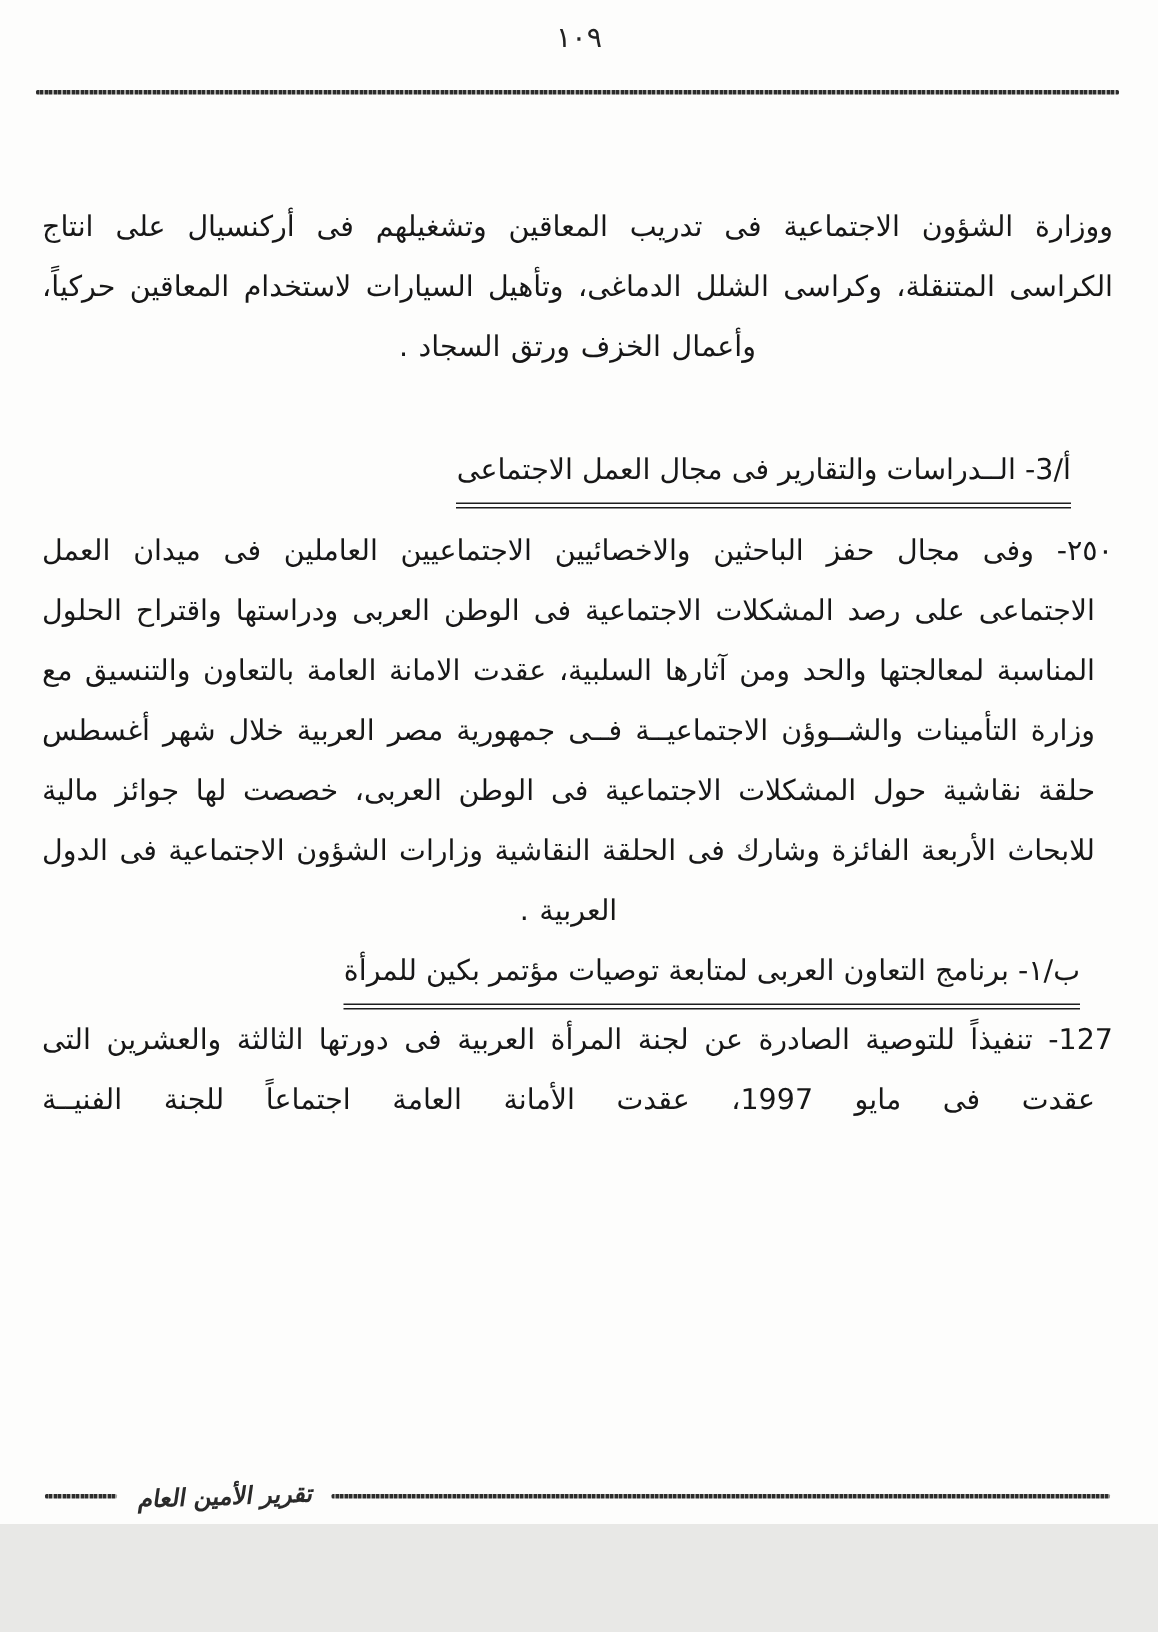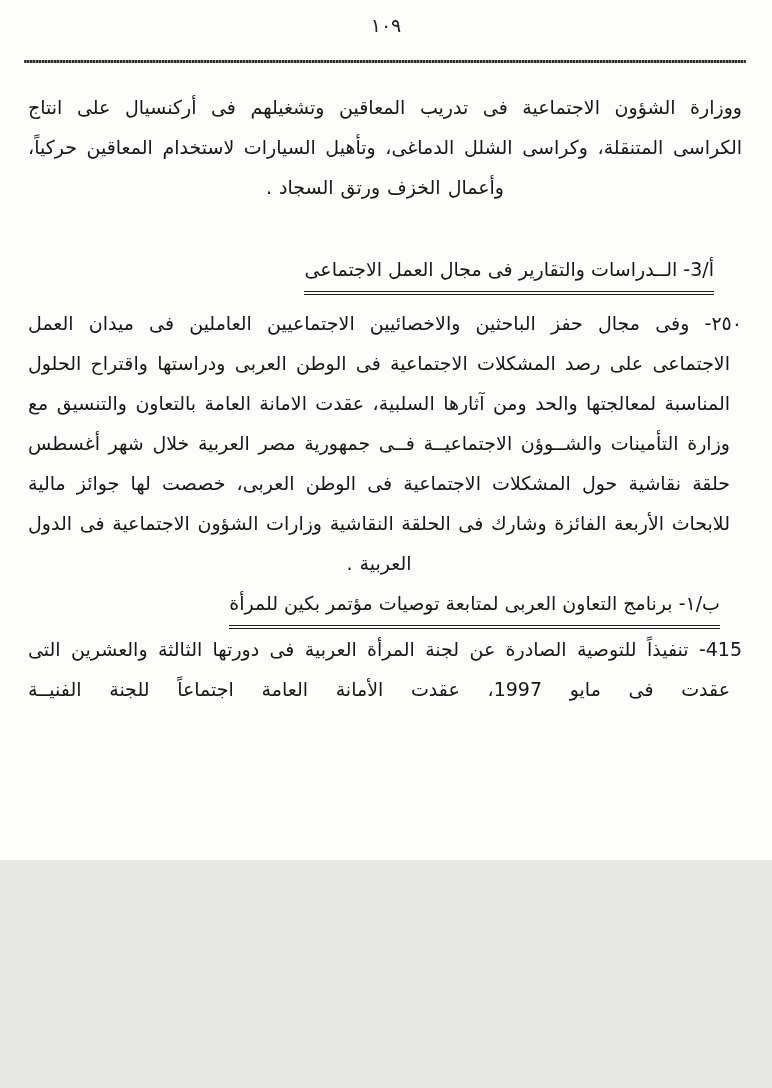--- a/index.html
+++ b/index.html
@@ -1,19 +1,19 @@
 <!DOCTYPE html>
 <html lang="ar" dir="rtl"><head>
 <meta charset="utf-8">
 <style>
   html, body { margin: 0; padding: 0; background: #e8e8e6; }
   .page {
     position: relative;
     width: 772px;
-    height: 860px;
+    height: 1016px;
     margin: 0 auto;
     background: #fdfdfc;
     color: #171717;
     font-family: "DejaVu Sans", sans-serif;
     direction: rtl;
     overflow: hidden;
     box-sizing: border-box;
   }
   
   .page-number {
@@ -34,20 +34,21 @@
       #2c2c2c 3px, #2c2c2c 5px,
       #a5a5a2 5px, #a5a5a2 6px);
     border-radius: 1px;
   }
   .top-rule { margin: 20px 26px 0 24px; }
   
   .content {
     padding: 24px 30px 0 28px;
     font-size: 19px;
     line-height: 40px;
+    margin-top: 44px;
   }
   .para {
     margin: 0;
     text-align: justify;
     text-align-last: center;
     word-spacing: 1px;
   }
   .para.numbered { padding-right: 12px; text-indent: -12px; }
   .para.hang-34 { padding-right: 34px; text-indent: -34px; }
   .para.continues { text-align-last: justify; }
@@ -115,21 +116,21 @@
 
 
     <div class="heading-row h-b1">
       <span class="heading">
         <span>ب/١-</span>
         <span>برنامج التعاون العربى لمتابعة توصيات مؤتمر بكين للمرأة</span>
       </span>
     </div>
 
     <p class="para numbered continues">
-      <span class="para-number">415-</span>
+      <span class="para-number">127-</span>
       <span>تنفيذاً للتوصية الصادرة عن لجنة المرأة العربية فى دورتها الثالثة والعشرين التى عقدت فى مايو 1997، عقدت الأمانة العامة اجتماعاً للجنة الفنيــة</span>
     </p>
 
   </div>
 
   <div class="footer">
     <div class="rule rule-long"></div>
     <div class="signature">تقرير الأمين العام</div>
     <div class="rule rule-short"></div>
   </div>

